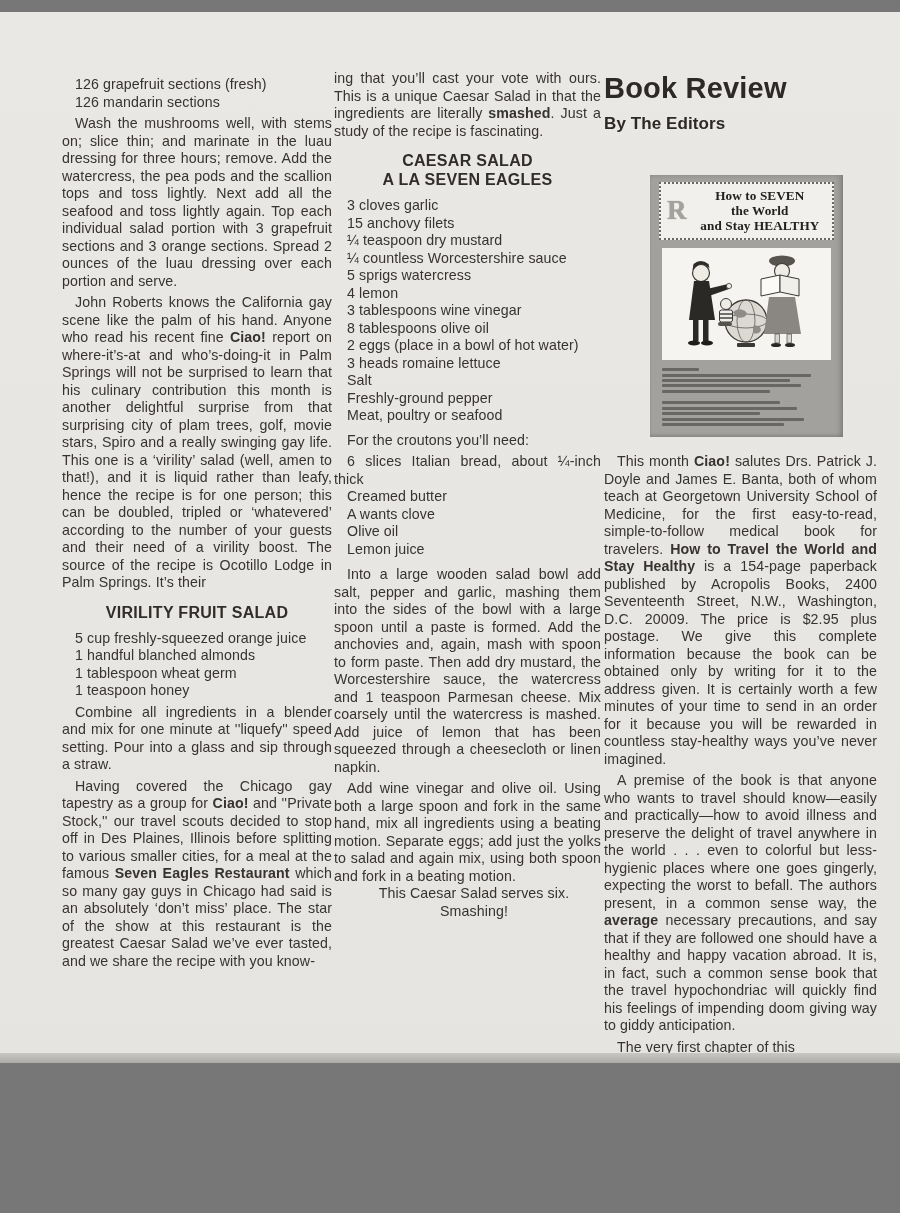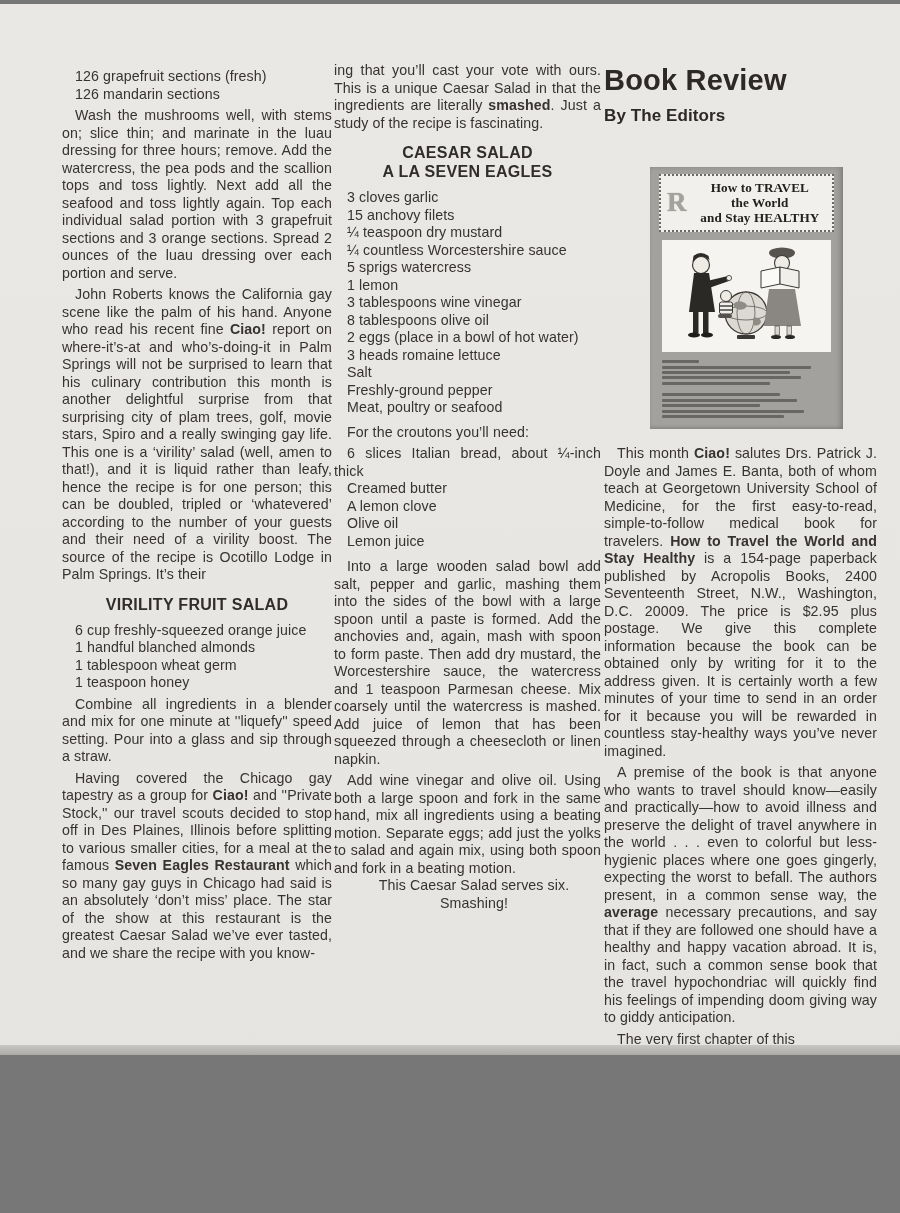--- a/index.html
+++ b/index.html
@@ -1,17 +1,17 @@
 <!DOCTYPE html>
 <html><head>
 <meta charset="utf-8">
 <style>
   html,body{margin:0;padding:0;background:#777;}
   .page{
-    position:relative;width:900px;height:1051px;margin:4px auto;
+    position:relative;width:900px;height:1051px;margin:12px auto;
     background:#e9e7e3;
     background-image:linear-gradient(180deg,#eae8e4 0%,#e8e6e2 60%,#e6e4e0 100%);
     font-family:"Liberation Sans","DejaVu Sans",sans-serif;
     color:#363330;overflow:hidden;
   }
   .col{position:absolute;font-size:14.2px;line-height:17.5px;text-align:justify;letter-spacing:.1px;}
   .col1{left:62px;top:60px;width:270px;}
   .col2{left:334px;top:58px;width:267px;}
   .col3{left:604px;top:60px;width:273px;}
   .para{margin:4px 0 0;text-indent:13px;}
@@ -61,73 +61,73 @@
 
   <div class="col col1">
     <div class="ing-group">
         <div class="ing">126 grapefruit sections (fresh)</div>
         <div class="ing">126 mandarin sections</div>
       </div>
     <p class="para">Wash the mushrooms well, with stems on; slice thin; and marinate in the luau dressing for three hours; remove. Add the watercress, the pea pods and the scallion tops and toss lightly. Next add all the seafood and toss lightly again. Top each individual salad portion with 3 grapefruit sections and 3 orange sections. Spread 2 ounces of the luau dressing over each portion and serve.</p>
     <p class="para"><span>John Roberts knows the California gay scene like the palm of his hand. Anyone who read his recent fine </span><span class="bold">Ciao!</span><span> report on where-it’s-at and who’s-doing-it in Palm Springs will not be surprised to learn that his culinary contribution this month is another delightful surprise from that surprising city of plam trees, golf, movie stars, Spiro and a really swinging gay life. This one is a ‘virility’ salad (well, amen to that!), and it is liquid rather than leafy, hence the recipe is for one person; this can be doubled, tripled or ‘whatevered’ according to the number of your guests and their need of a virility boost. The source of the recipe is Ocotillo Lodge in Palm Springs. It’s their</span></p>
     <div class="recipe-heading">VIRILITY FRUIT SALAD</div>
     <div class="ing-group">
-        <div class="ing">6 cup freshly-squeezed orange juice</div>
+        <div class="ing">5 cup freshly-squeezed orange juice</div>
         <div class="ing">1 handful blanched almonds</div>
         <div class="ing">1 tablespoon wheat germ</div>
         <div class="ing">1 teaspoon honey</div>
       </div>
     <p class="para">Combine all ingredients in a blender and mix for one minute at ''liquefy'' speed setting. Pour into a glass and sip through a straw.</p>
     <p class="para"><span>Having covered the Chicago gay tapestry as a group for </span><span class="bold">Ciao!</span><span> and ''Private Stock,'' our travel scouts decided to stop off in Des Plaines, Illinois before splitting to various smaller cities, for a meal at the famous </span><span class="bold">Seven Eagles Restaurant</span><span> which so many gay guys in Chicago had said is an absolutely ‘don’t miss’ place. The star of the show at this restaurant is the greatest Caesar Salad we’ve ever tasted, and we share the recipe with you know-</span></p>
   </div>
 
   <div class="col col2">
     <p class="para no-indent"><span>ing that you’ll cast your vote with ours. This is a unique Caesar Salad in that the ingredients are literally </span><span class="bold">smashed</span><span>. Just a study of the recipe is fascinating.</span></p>
     <div class="recipe-heading">
       <span style="display:block">CAESAR SALAD</span>
       <span style="display:block">A LA SEVEN EAGLES</span>
     </div>
     <div class="ing-group">
         <div class="ing">3 cloves garlic</div>
         <div class="ing">15 anchovy filets</div>
         <div class="ing">¼ teaspoon dry mustard</div>
         <div class="ing">¼ countless Worcestershire sauce</div>
         <div class="ing">5 sprigs watercress</div>
-        <div class="ing">1 lemon</div>
+        <div class="ing">4 lemon</div>
         <div class="ing">3 tablespoons wine vinegar</div>
         <div class="ing">8 tablespoons olive oil</div>
         <div class="ing">2 eggs (place in a bowl of hot water)</div>
         <div class="ing">3 heads romaine lettuce</div>
         <div class="ing">Salt</div>
         <div class="ing">Freshly-ground pepper</div>
         <div class="ing">Meat, poultry or seafood</div>
       </div>
     <p class="para" style="margin-top:7px">For the croutons you’ll need:</p>
     <div class="ing-group">
         <div class="ing">6 slices Italian bread, about ¼-inch thick</div>
         <div class="ing">Creamed butter</div>
-        <div class="ing">A lemon clove</div>
+        <div class="ing">A wants clove</div>
         <div class="ing">Olive oil</div>
         <div class="ing">Lemon juice</div>
       </div>
     <p class="para" style="margin-top:8px">Into a large wooden salad bowl add salt, pepper and garlic, mashing them into the sides of the bowl with a large spoon until a paste is formed. Add the anchovies and, again, mash with spoon to form paste. Then add dry mustard, the Worcestershire sauce, the watercress and 1 teaspoon Parmesan cheese. Mix coarsely until the watercress is mashed. Add juice of lemon that has been squeezed through a cheesecloth or linen napkin.</p>
     <p class="para">Add wine vinegar and olive oil. Using both a large spoon and fork in the same hand, mix all ingredients using a beating motion. Separate eggs; add just the yolks to salad and again mix, using both spoon and fork in a beating motion.</p>
     <div class="short-line">This Caesar Salad serves six.</div>
     <div class="short-line">Smashing!</div>
   </div>
 
   <div class="col col3">
     <div class="section-title">Book Review</div>
     <div class="byline">By The Editors</div>
 
     <div class="book-cover">
       <div class="stamp">
         <span class="rx">R</span>
         <div class="cover-title">
-          <span style="display:block">How to TRAVEL</span>
+          <span style="display:block">How to SEVEN</span>
           <span style="display:block">the World</span>
           <span style="display:block">and Stay HEALTHY</span>
         </div>
       </div>
       <div class="cover-art">
         <svg viewBox="0 0 167 112">
 
           <g>
             <rect x="74" y="95" width="18" height="4" rx="1" fill="#3b3936"></rect>
             <circle cx="83" cy="73" r="21" fill="#dcd9d3" stroke="#3b3936" stroke-width="1.3"></circle>

